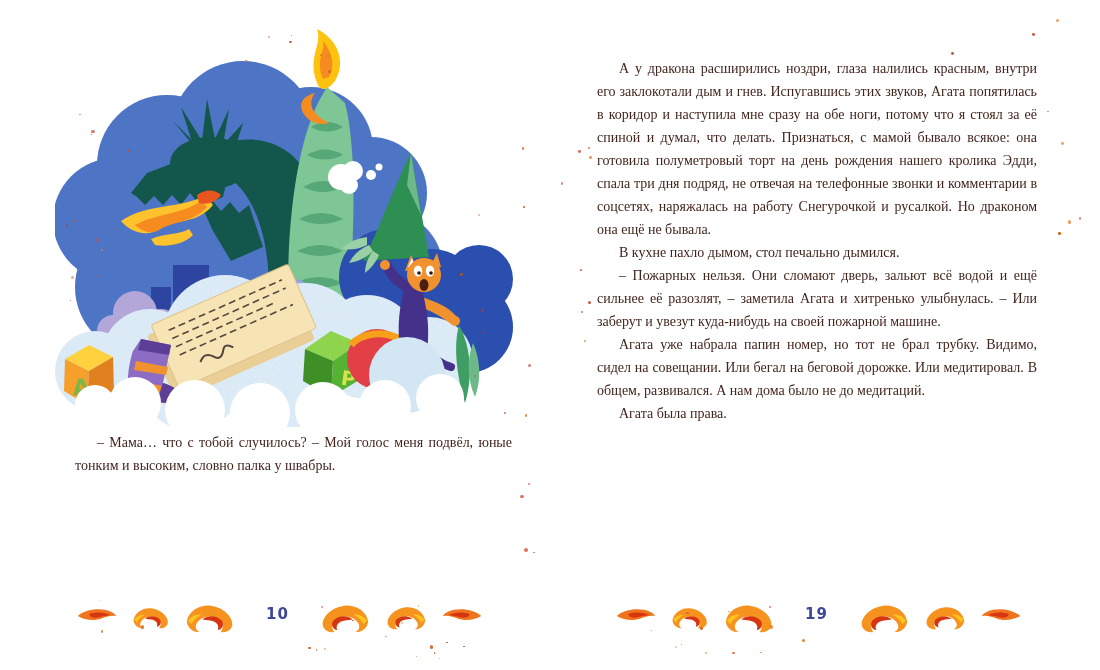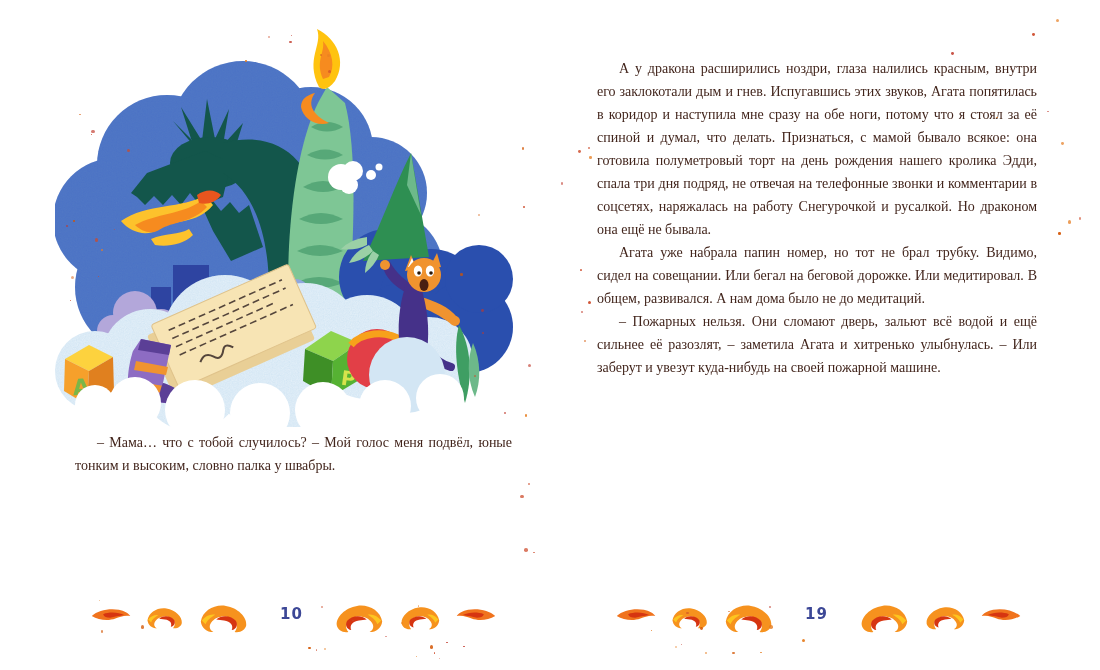--- a/index.html
+++ b/index.html
@@ -20,21 +20,21 @@
   .text-block p{margin:0;padding:0;}
   .text-block p.indent{text-indent:22px;}
   .text-block p.noindent{text-indent:0;}
   #left-text{left:75px;top:431px;width:437px;}
   #right-text{left:597px;top:57px;width:440px;}
   .illustration{position:absolute;left:55px;top:25px;width:460px;height:402px;}
   .footer{
     position:absolute;top:601px;height:34px;width:437px;
     display:flex;align-items:center;justify-content:center;
   }
-  #left-footer{left:75px;}
+  #left-footer{left:61px;}
   #right-footer{left:600px;}
   .pagenum{
     color:var(--page-number-blue);
     font-family:"DejaVu Sans", sans-serif;font-weight:bold;
     font-size:15px;letter-spacing:1px;margin:0 30px;line-height:1;
     transform:translateY(-4px);
   }
   .flame{flex:0 0 auto;}
   .flame + .flame{margin-left:14px;}
   .mirror{transform:scaleX(-1);}
@@ -290,22 +290,24 @@
       <svg class="flame mirror raise" width="42" height="14">
           <use href="#flame-swoosh" width="42" height="14"></use>
         </svg>
     </div>
   </div>
 
   <div class="page">
 
     <div class="text-block" id="right-text">
         <p class="indent">А у дракона расширились ноздри, глаза налились красным, внутри его заклокотали дым и гнев. Испугавшись этих звуков, Агата попятилась в коридор и наступила мне сразу на обе ноги, потому что я стоял за её спиной и думал, что делать. Признаться, с мамой бывало всякое: она готовила полуметровый торт на день рождения нашего кролика Эдди, спала три дня подряд, не отвечая на телефонные звонки и комментарии в соцсетях, наряжалась на работу Снегурочкой и русалкой. Но драконом она ещё не бывала.</p>
+        <p class="indent">В кухне пахло дымом, стол печально дымился.</p>
+        <p class="indent">– Пожарных нельзя. Они сломают дверь, зальют всё водой и ещё сильнее её разозлят, – заметила Агата и хитренько улыбнулась. – Или заберут и увезут куда-нибудь на своей пожарной машине.</p>
         <p class="indent">Агата уже набрала папин номер, но тот не брал трубку. Видимо, сидел на совещании. Или бегал на беговой дорожке. Или медитировал. В общем, развивался. А нам дома было не до медитаций.</p>
-        <p class="indent">– Пожарных нельзя. Они сломают дверь, зальют всё водой и ещё сильнее её разозлят, – заметила Агата и хитренько улыбнулась. – Или заберут и увезут куда-нибудь на своей пожарной машине.</p>
+        <p class="indent">Агата была права.</p>
       </div>
 
     <div class="footer" id="right-footer">
       <svg class="flame raise" width="42" height="14">
           <use href="#flame-swoosh" width="42" height="14"></use>
         </svg>
       <svg class="flame" width="38" height="22">
           <use href="#flame-curl" width="38" height="22"></use>
         </svg>
       <svg class="flame" width="52" height="29">

